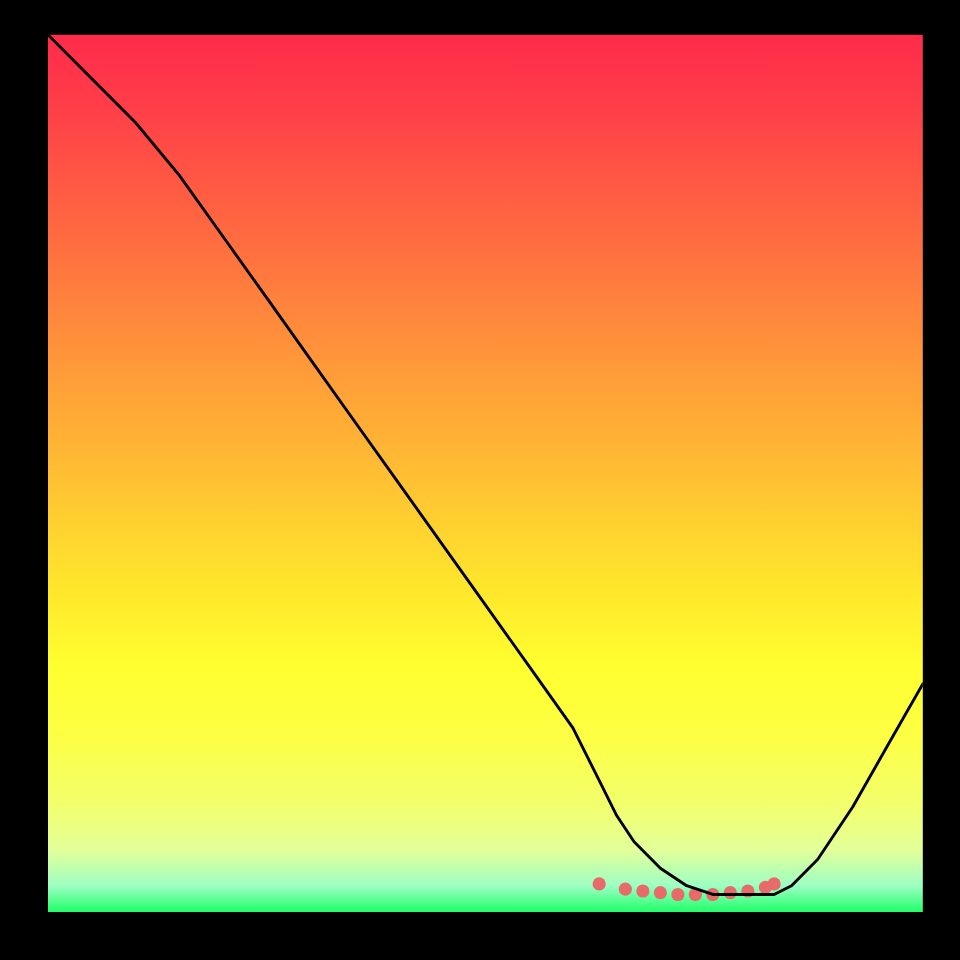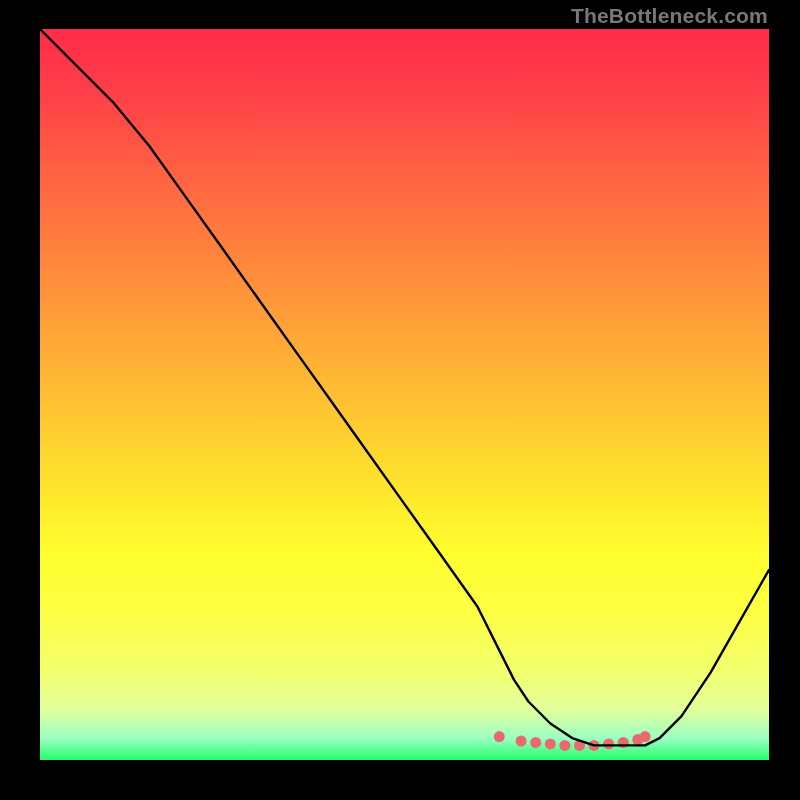--- a/index.html
+++ b/index.html
@@ -58,21 +58,20 @@
     top: 0;
     width: 729px;
     height: 731px;
     pointer-events: none;
   }
 </style>
 </head>
 <body>
 
 <div class="frame">
-  <div class="watermark">TheBottleneck.com</div>
   <div class="plot-area">
     <svg class="curve" viewBox="0 0 729 731" preserveAspectRatio="none">
       <g id="dot-group">
           <circle cx="459.3" cy="707.6" r="5.5" fill="#e86a6a"></circle>
           <circle cx="481.1" cy="712.0" r="5.5" fill="#e86a6a"></circle>
           <circle cx="495.7" cy="713.5" r="5.5" fill="#e86a6a"></circle>
           <circle cx="510.3" cy="714.9" r="5.5" fill="#e86a6a"></circle>
           <circle cx="524.9" cy="716.4" r="5.5" fill="#e86a6a"></circle>
           <circle cx="539.5" cy="716.4" r="5.5" fill="#e86a6a"></circle>
           <circle cx="554.0" cy="716.4" r="5.5" fill="#e86a6a"></circle>

